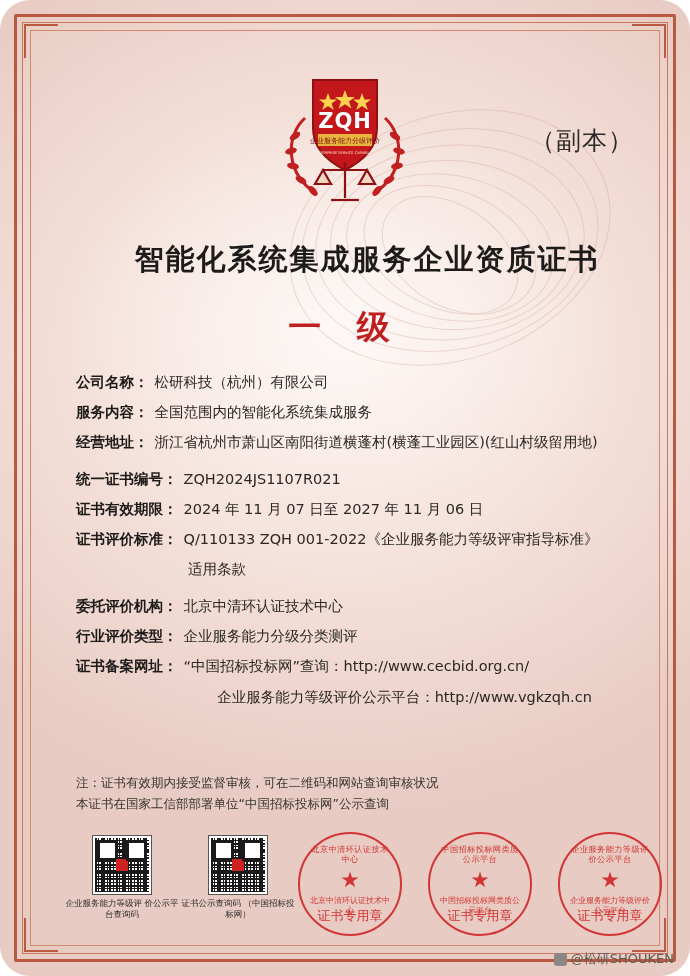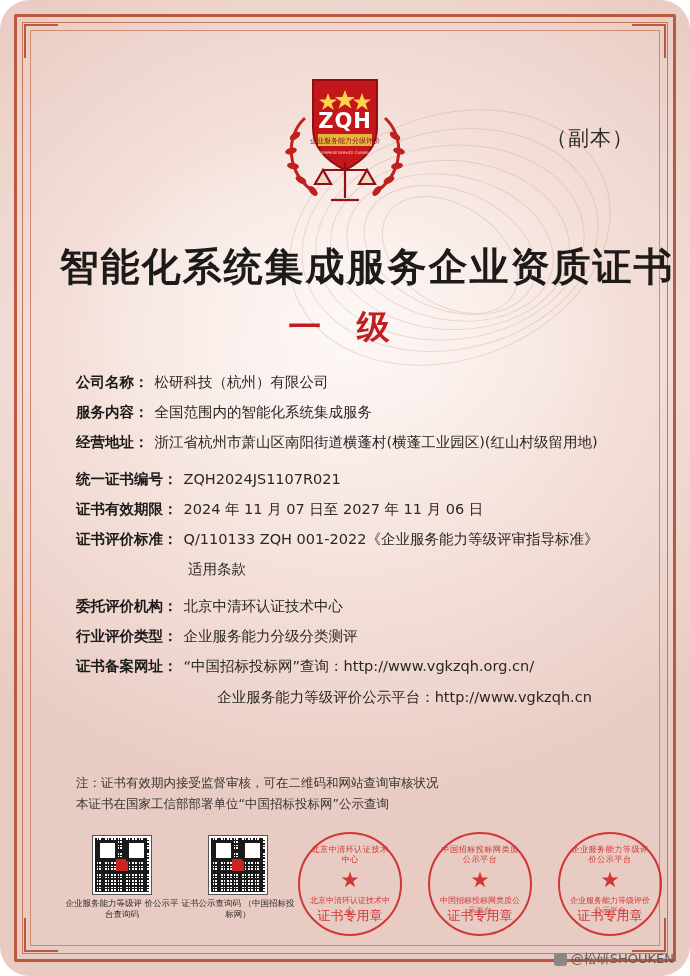--- a/index.html
+++ b/index.html
@@ -74,31 +74,31 @@
   .emblem {
     position: absolute;
     left: 50%; top: 66px;
     transform: translateX(-50%);
     width: 160px; height: 150px;
   }
 
   .copy-label {
     position: absolute;
     right: 56px; top: 124px;
-    font-size: 21px;
+    font-size: 25px;
     color: #2d2a28;
     font-family: "DejaVu Sans", sans-serif;
     letter-spacing: 1px;
   }
 
   .main-title {
     position: absolute;
     left: 0; right: 0; top: 240px;
     text-align: center;
-    font-size: 39px;
+    font-size: 29px;
     font-weight: bold;
     color: #1d1b1a;
     letter-spacing: 2px;
     font-family: "DejaVu Sans", sans-serif;
     padding-left: 44px;
   }
   .grade {
     position: absolute;
     left: 0; right: 0; top: 305px;
     text-align: center;
@@ -371,21 +371,21 @@
       <div class="row">
         <span class="k">委托评价机构：</span>
         <span class="v">北京中清环认证技术中心</span>
       </div>
       <div class="row">
         <span class="k">行业评价类型：</span>
         <span class="v">企业服务能力分级分类测评</span>
       </div>
       <div class="row">
         <span class="k">证书备案网址：</span>
-        <span class="v">“中国招标投标网”查询：http://www.vgkzqh.org.cn/</span>
+        <span class="v">“中国招标投标网”查询：http://www.cecbid.org.cn/</span>
       </div>
       <div class="vsub">企业服务能力等级评价公示平台：http://www.vgkzqh.cn</div>
     </div>
 
   </div>
 
   <div class="note">
     <div>注：证书有效期内接受监督审核，可在二维码和网站查询审核状况</div>
     <div>本证书在国家工信部部署单位“中国招标投标网”公示查询</div>
   </div>

